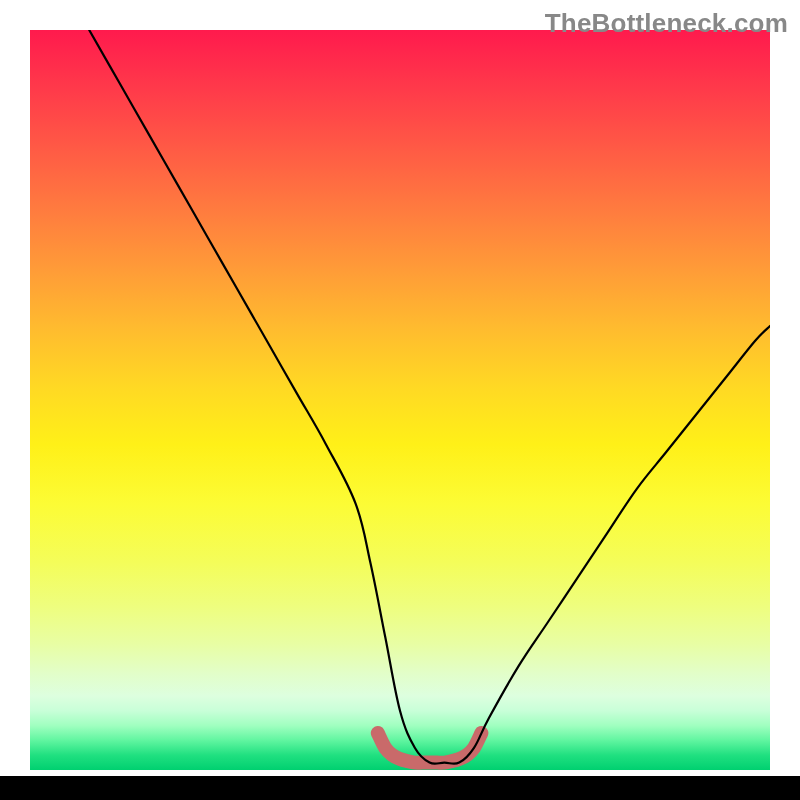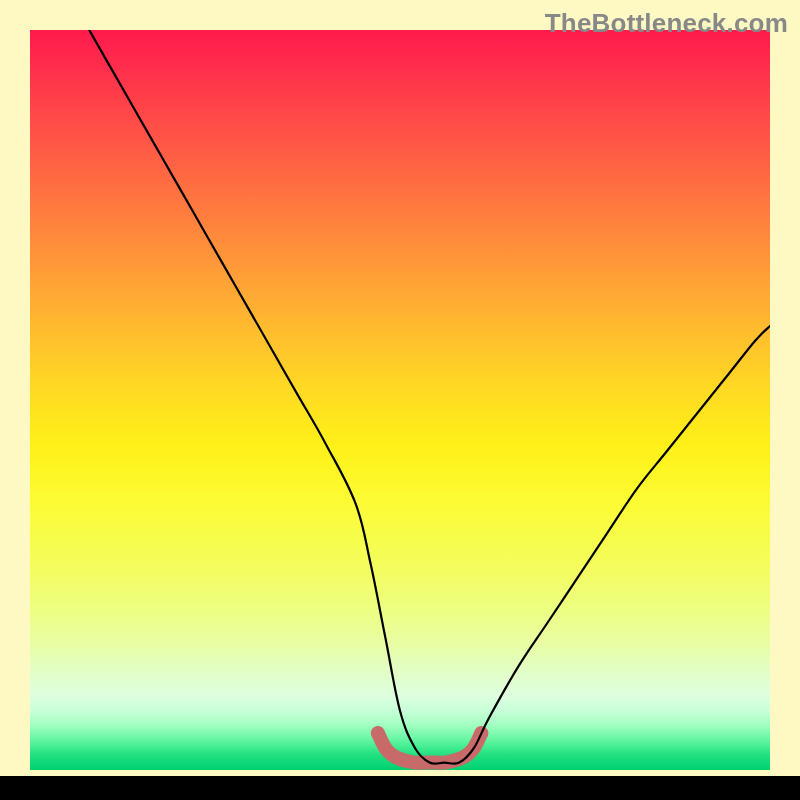--- a/index.html
+++ b/index.html
@@ -7,21 +7,21 @@
     padding: 0;
     width: 800px;
     height: 800px;
     overflow: hidden;
     background: #000;
   }
   .chart-container {
     position: relative;
     width: 800px;
     height: 776px;
-    background: #fef9c3;
+    background: #ffffff;
   }
   .plot-area {
     position: absolute;
     left: 30px;
     top: 30px;
     width: 740px;
     height: 740px;
     background: linear-gradient(to bottom,
       #ff1a4d 0%,
       #ff3a4a 8%,

